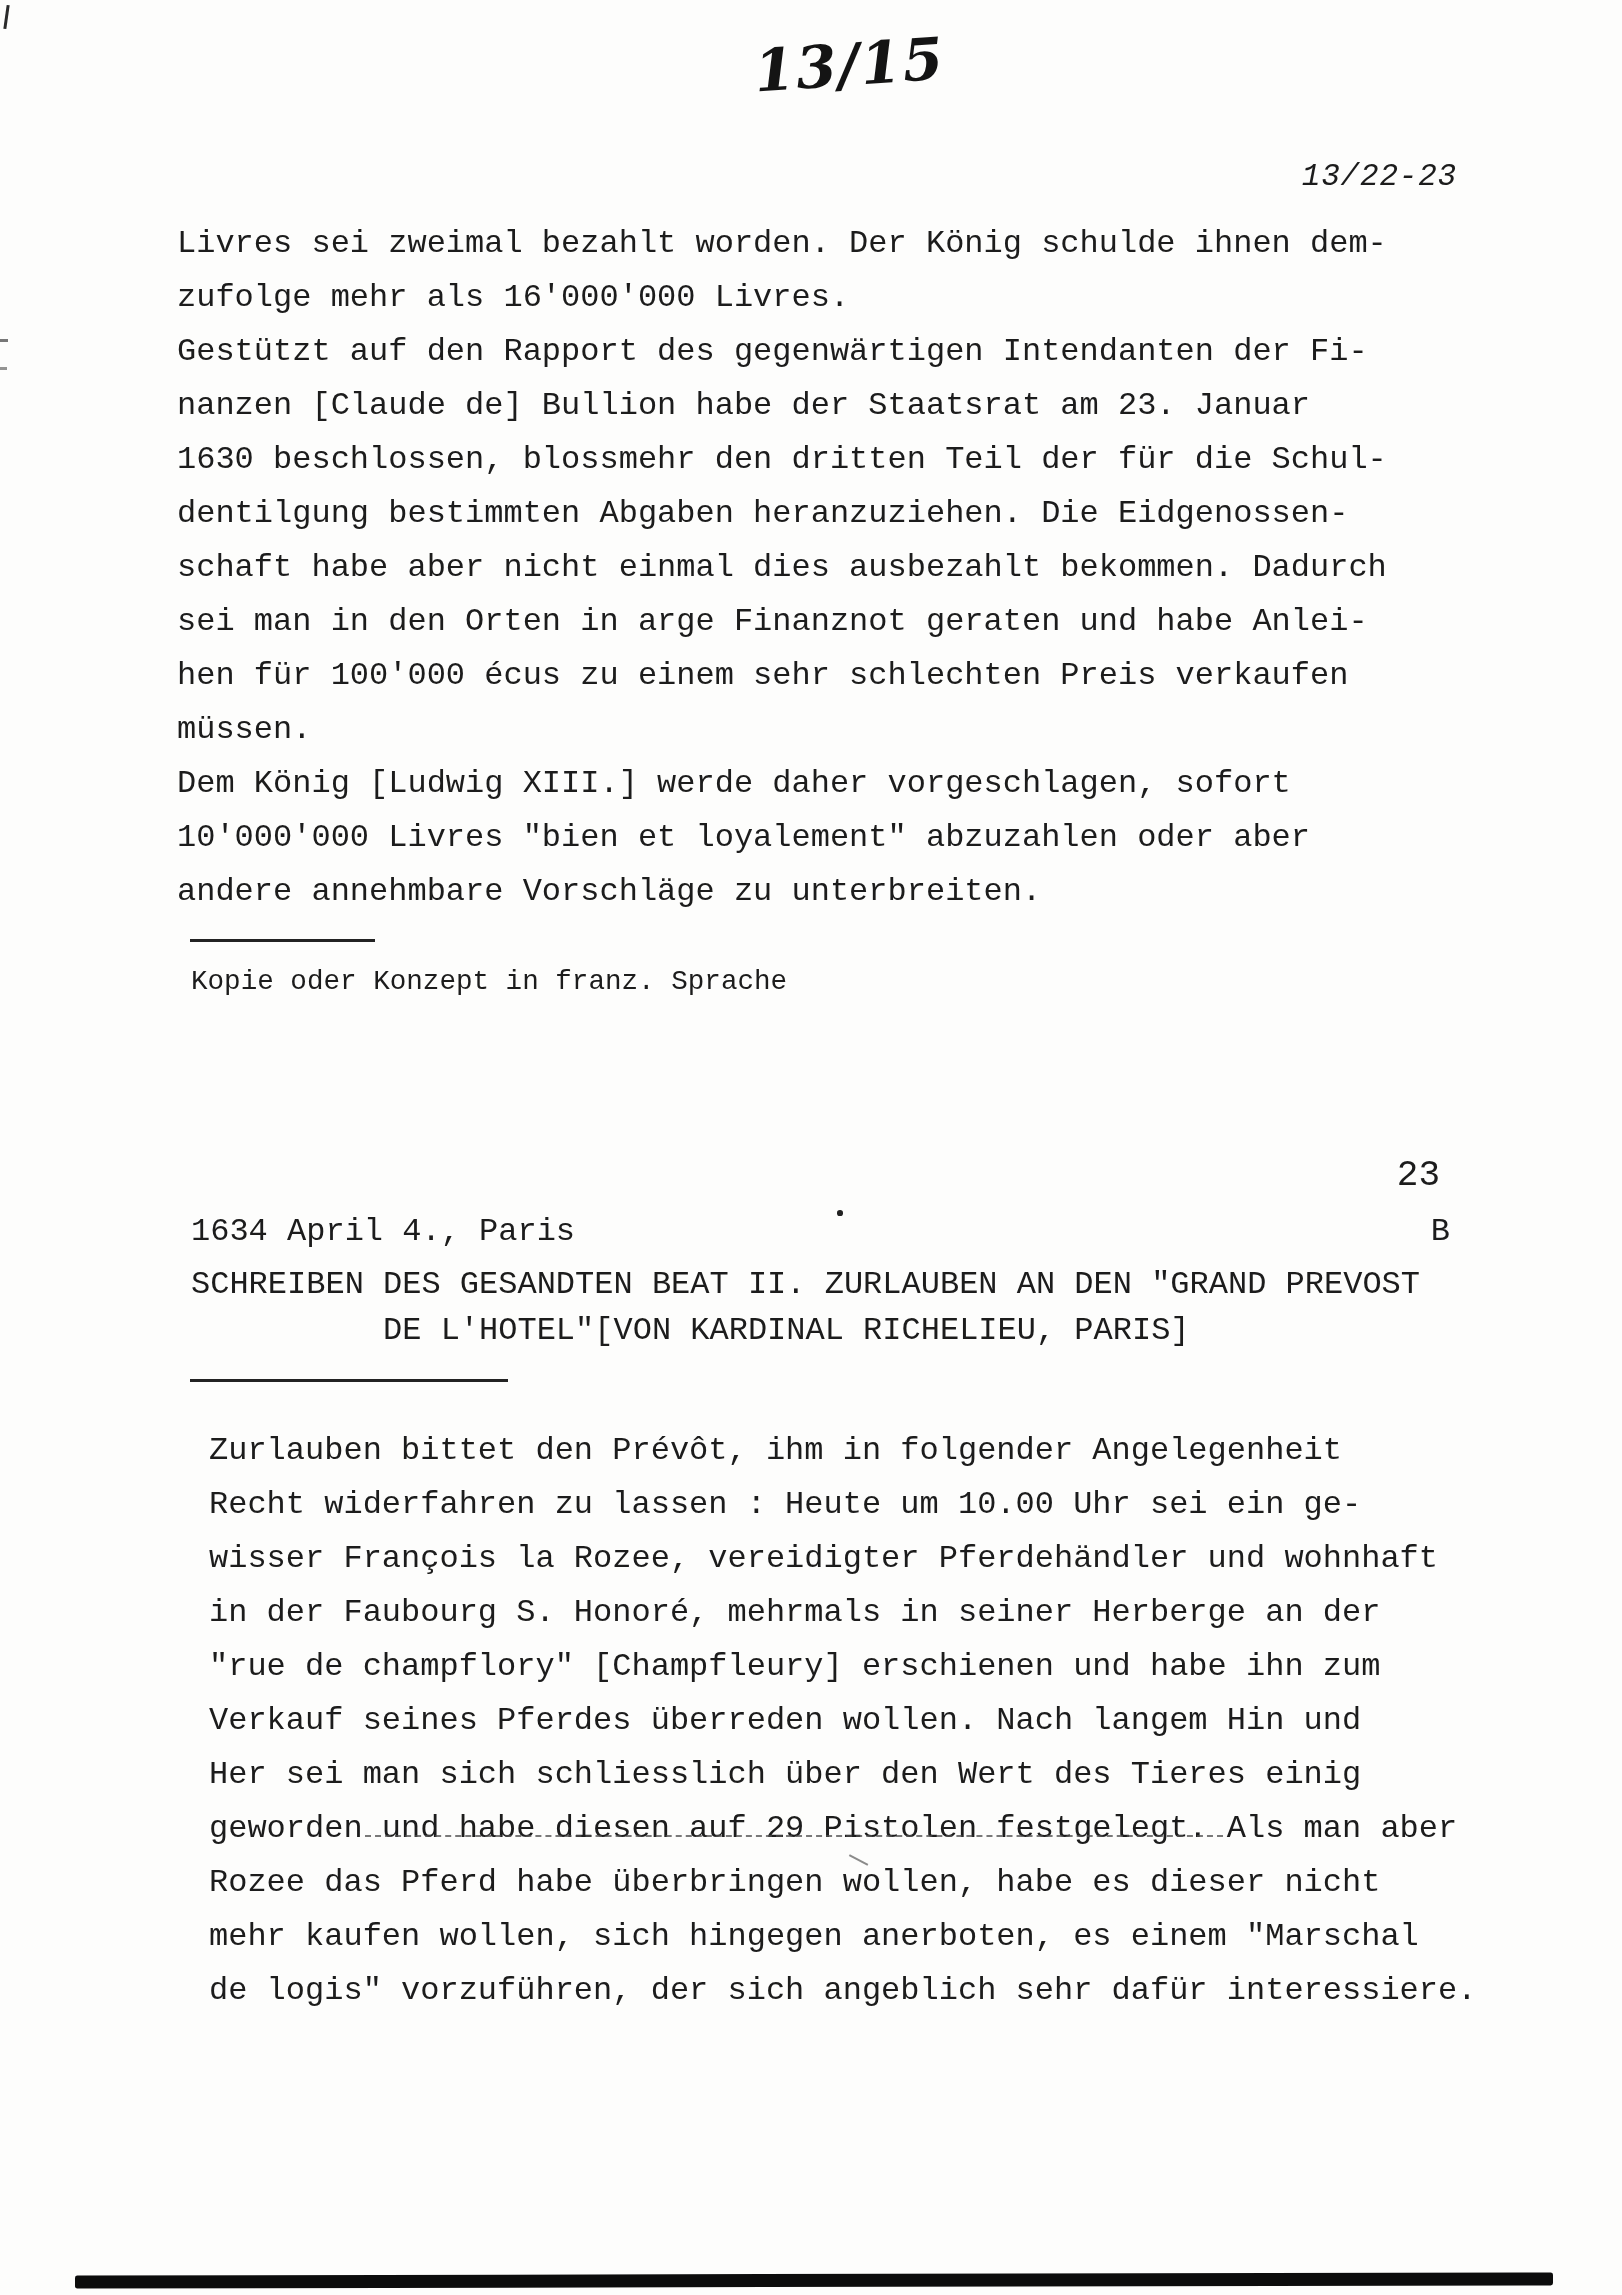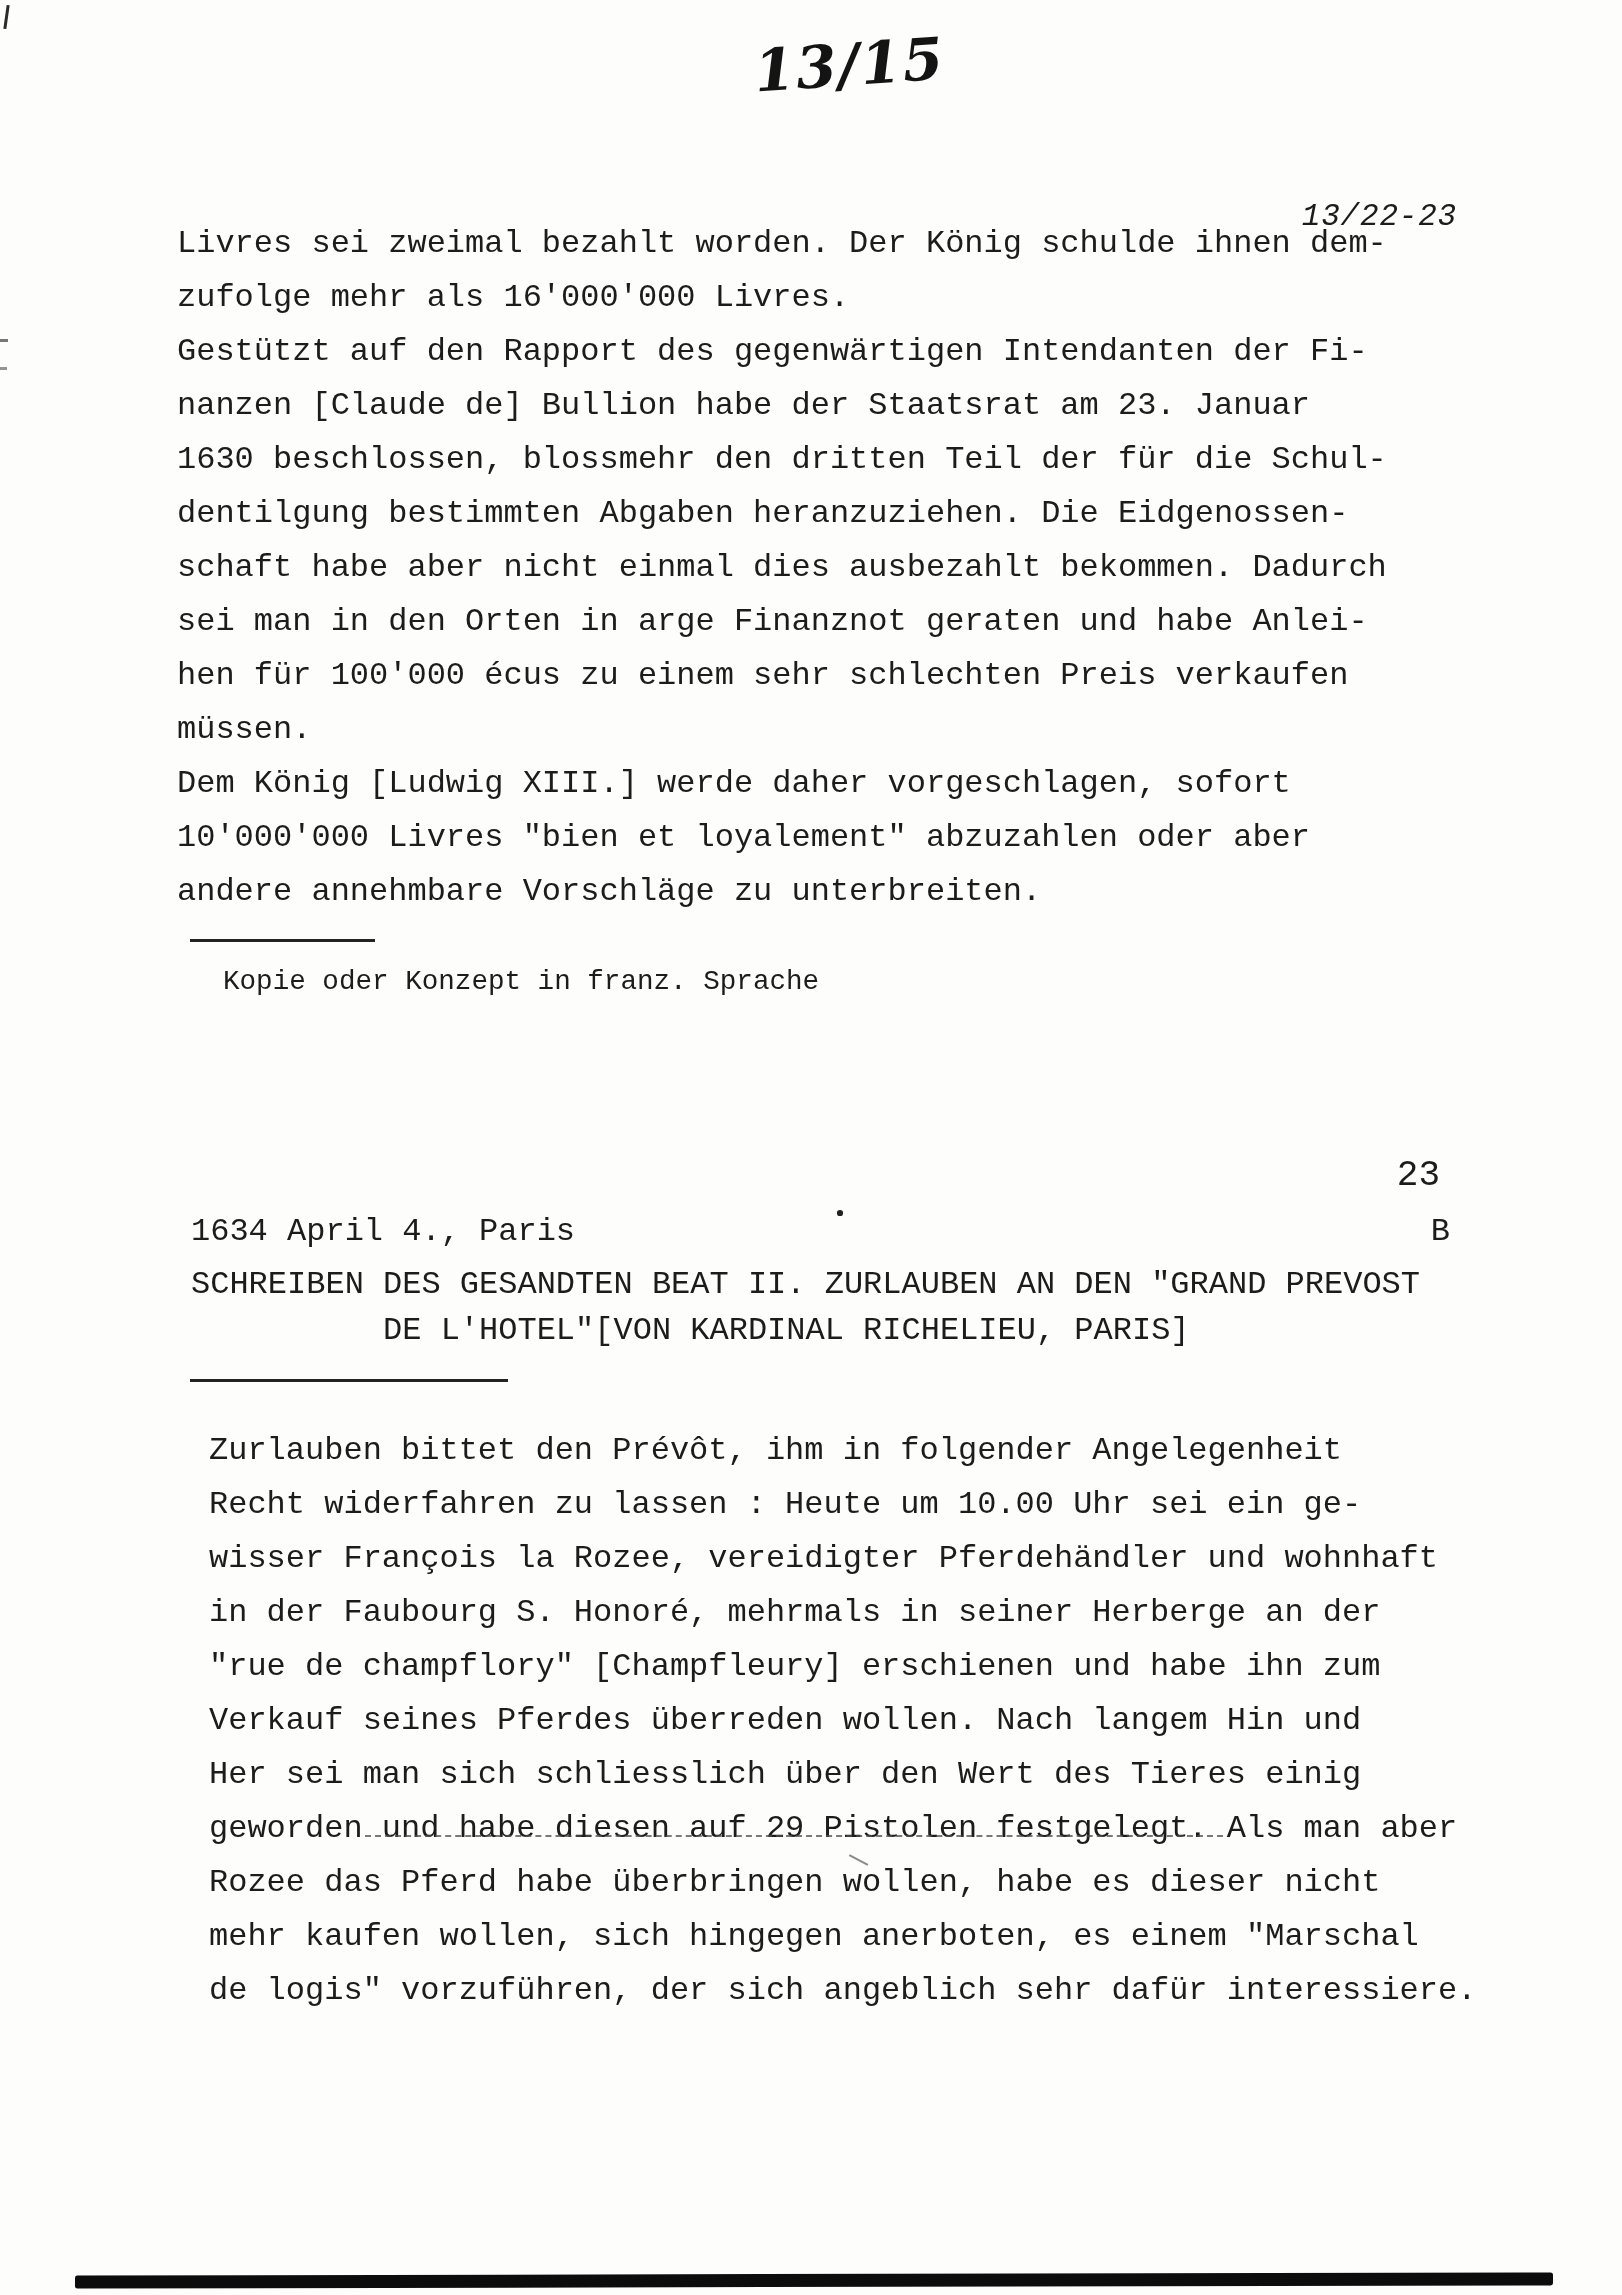--- a/index.html
+++ b/index.html
@@ -7,34 +7,34 @@
     position:relative;
     width:1622px;height:2295px;
     background:#fdfdfc;
     overflow:hidden;
     font-family:"Liberation Mono","DejaVu Sans Mono",monospace;
     color:#1c1c1c;
   }
   .mono{font-family:"Liberation Mono","DejaVu Sans Mono",monospace;}
   .abs{position:absolute;}
   .prewrap{white-space:pre-wrap;}
-  .pre{white-space:pre;margin-left:32px;}
+  .pre{white-space:pre;}
 
   .handwritten{
     top:31px;left:754px;
     font-family:"DejaVu Serif",serif;
     font-style:italic;font-weight:bold;
     font-size:58px;color:#141414;
     transform:rotate(-4deg);
     letter-spacing:1.6px;
   }
   .pageref{
     top:159px;left:1165px;width:292px;
     font-size:31px;font-style:italic;
-    text-align:right;letter-spacing:0.8px;margin-top:40px;
+    text-align:right;letter-spacing:0.8px;
   }
   .body-block{
     left:177px;width:1298px;
     font-size:32px;line-height:54px;
     letter-spacing:0px;
   }
   #para1{top:217px;}
   #para2{top:1424px;margin-left:32px;}
 
   .rule{

